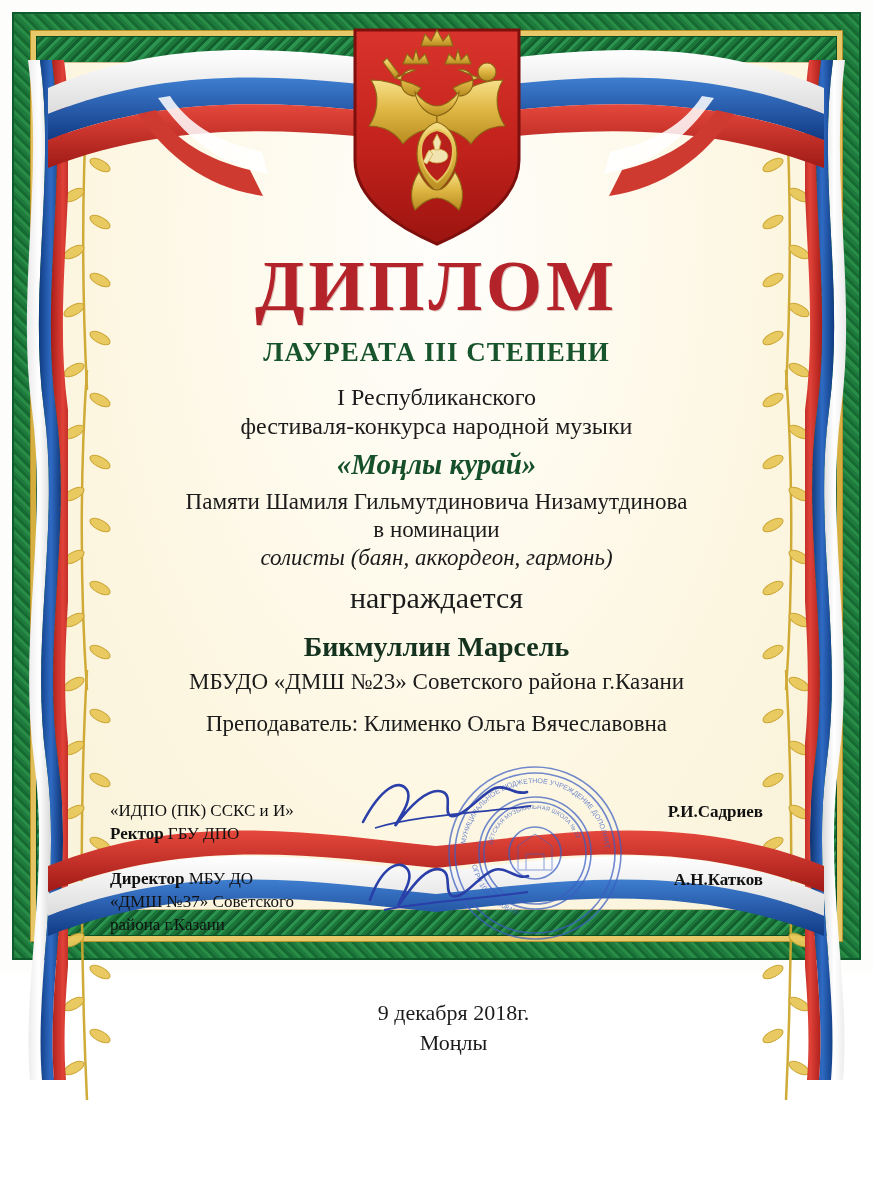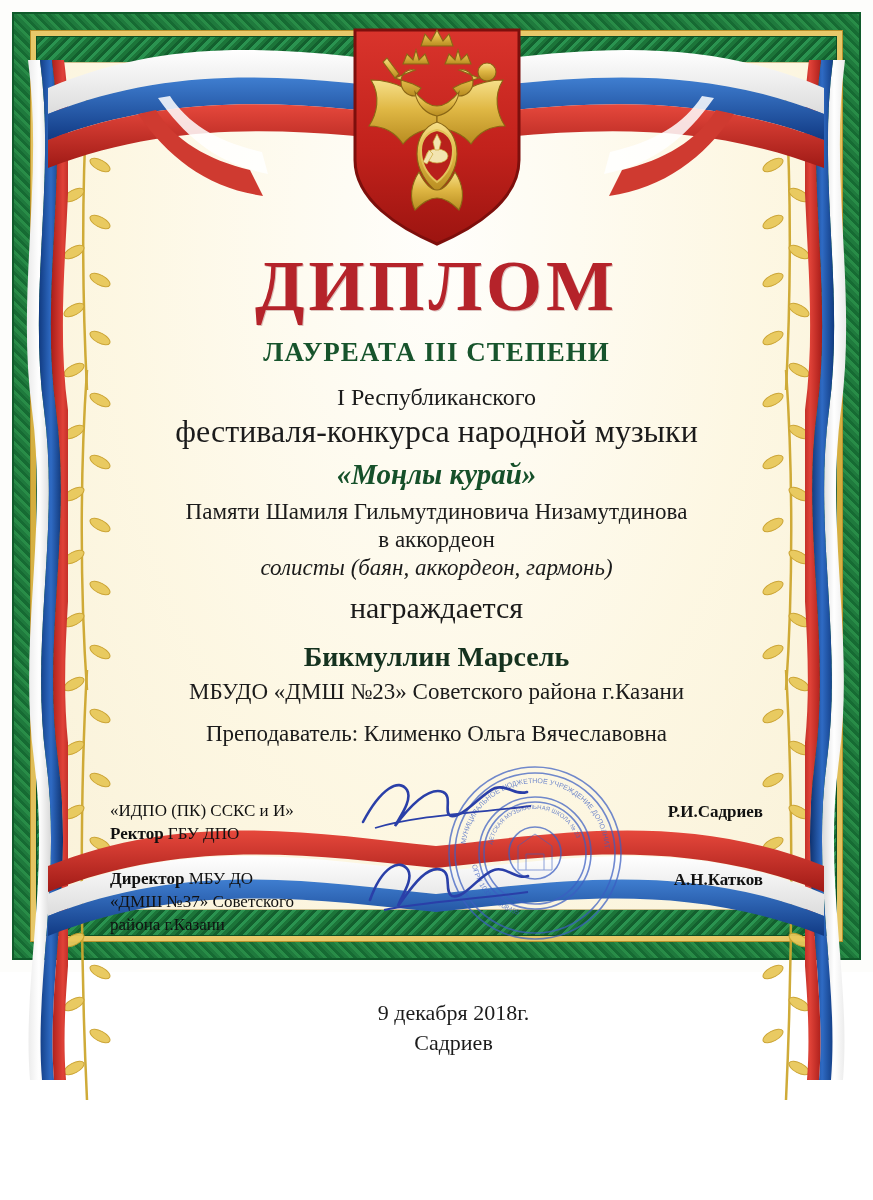--- a/index.html
+++ b/index.html
@@ -153,21 +153,21 @@
     color: #17542c;
     margin: 14px 0 16px 0;
   }
 
   .line-1 {
     font-size: 24px;
     color: #1b1b1b;
     margin: 4px 0 2px 0;
   }
   .line-2 {
-    font-size: 32px;
+    font-size: 24px;
     color: #1b1b1b;
     margin: 2px 0 6px 0;
   }
 
   .festival-name {
     font-size: 29px;
     font-weight: bold;
     font-style: italic;
     color: #16502a;
     margin: 8px 0 8px 0;
@@ -488,21 +488,21 @@
     </g>
   </svg>
 
   <div class="content">
     <div class="title-diplom">ДИПЛОМ</div>
     <div class="subtitle-laureate">ЛАУРЕАТА III СТЕПЕНИ</div>
     <div class="line-1">I Республиканского</div>
     <div class="line-2">фестиваля-конкурса народной музыки</div>
     <div class="festival-name">«Моңлы курай»</div>
     <div class="memory-line">Памяти Шамиля Гильмутдиновича Низамутдинова</div>
-    <div class="nomination-label">в аккордеон</div>
+    <div class="nomination-label">в номинации</div>
     <div class="nomination-value">солисты (баян, аккордеон, гармонь)</div>
     <div class="awarded">награждается</div>
     <div class="winner-name">Бикмуллин Марсель</div>
     <div class="winner-school">МБУДО «ДМШ №23» Советского района г.Казани</div>
     <div class="teacher">Преподаватель: Клименко Ольга Вячеславовна</div>
   </div>
 
   <div class="signatures">
 
     <svg class="stamp" viewBox="0 0 190 190">
@@ -552,15 +552,15 @@
           <span>МБУ ДО</span></div>
         <div>«ДМШ №37» Советского</div>
         <div>района г.Казани</div>
       </div>
       <div class="sig-right">А.Н.Катков</div>
     </div>
   </div>
 
   <div class="footer-block">
     <div class="footer-date">9 декабря 2018г.</div>
-    <div class="footer-city">Садриев</div>
+    <div class="footer-city">Моңлы</div>
   </div>
 </div>
 
 </body></html>

